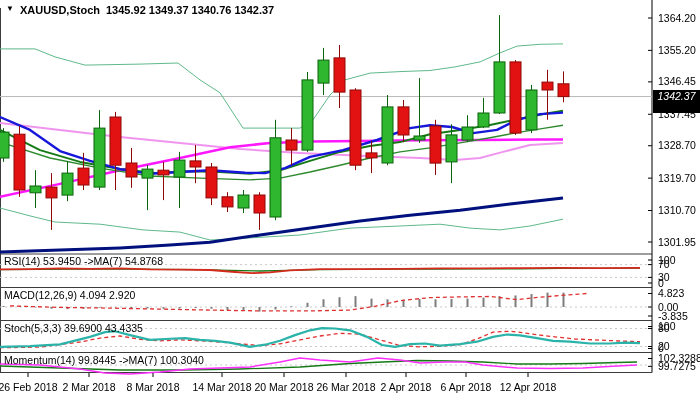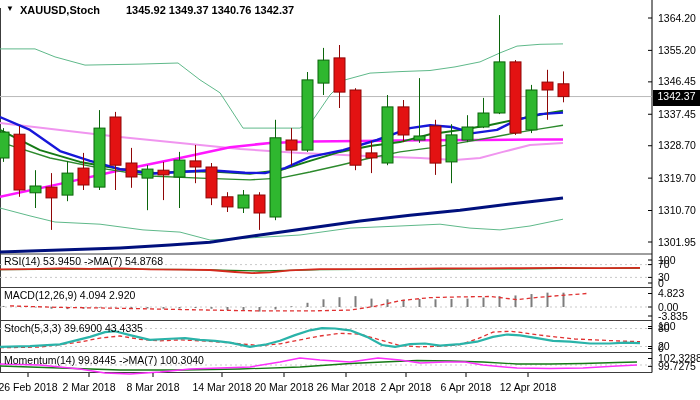--- a/index.html
+++ b/index.html
@@ -2,22 +2,22 @@
 <html><head>
 <meta charset="utf-8">
 <style>
   html,body{margin:0;padding:0;background:#fff;}
   #app{position:relative;width:700px;height:400px;background:#fff;overflow:hidden;
        font-family:"Liberation Sans",sans-serif;}
   #chart-svg{position:absolute;left:0;top:0;}
   #title-bar{position:absolute;left:6px;top:4px;display:flex;align-items:center;gap:6px;
              font-size:11px;font-weight:700;color:#000;z-index:5;white-space:nowrap;}
   #title-bar .tri{font-size:8px;line-height:1;transform:translateY(-1px);}
-  #price-tag{position:absolute;left:653px;width:47px;height:16px;background:#000;color:#fff;
-             font-size:10.5px;line-height:13px;text-align:center;z-index:6;}
+  #price-tag{position:absolute;left:653px;width:47px;height:23px;background:#000;color:#fff;
+             font-size:10.5px;line-height:13px;text-align:center;z-index:6;font-style:italic;}
   .hit{position:absolute;z-index:4;}
   text{font-family:"Liberation Sans",sans-serif;}
 </style>
 </head>
 <body>
 
 <div id="app">
   <svg id="chart-svg" width="700" height="400">
       <rect x="0" y="0" width="700" height="400" fill="#ffffff"></rect>
       <line x1="0" y1="254" x2="652" y2="254" stroke="#3c3c3c" stroke-width="1"></line>
@@ -221,20 +221,20 @@
       <text x="406" y="391" fill="#000000" font-size="10.5" text-anchor="middle" font-weight="400">2 Apr 2018</text>
       <line x1="466" y1="373" x2="466" y2="377" stroke="#000"></line>
       <text x="466" y="391" fill="#000000" font-size="10.5" text-anchor="middle" font-weight="400">6 Apr 2018</text>
       <line x1="528" y1="373" x2="528" y2="377" stroke="#000"></line>
       <text x="528" y="391" fill="#000000" font-size="10.5" text-anchor="middle" font-weight="400">12 Apr 2018</text>
     </svg>
 
   <div id="title-bar">
     <span class="tri">▼</span>
     <span>XAUUSD,Stoch</span>
-    <span style="font-weight:700;margin-left:20px;">1345.92 1349.37 1340.76 1342.37</span>
+    <span style="font-weight:700;">1345.92 1349.37 1340.76 1342.37</span>
   </div>
 
   <div id="price-tag" style="top: 90.1px;">1342.37</div>
 
   <div class="hit" style="left:653px;top:0;width:47px;height:373px;"></div>
   <div class="hit" style="left:0;top:373px;width:652px;height:27px;"></div>
 </div>
 
 </body></html>

